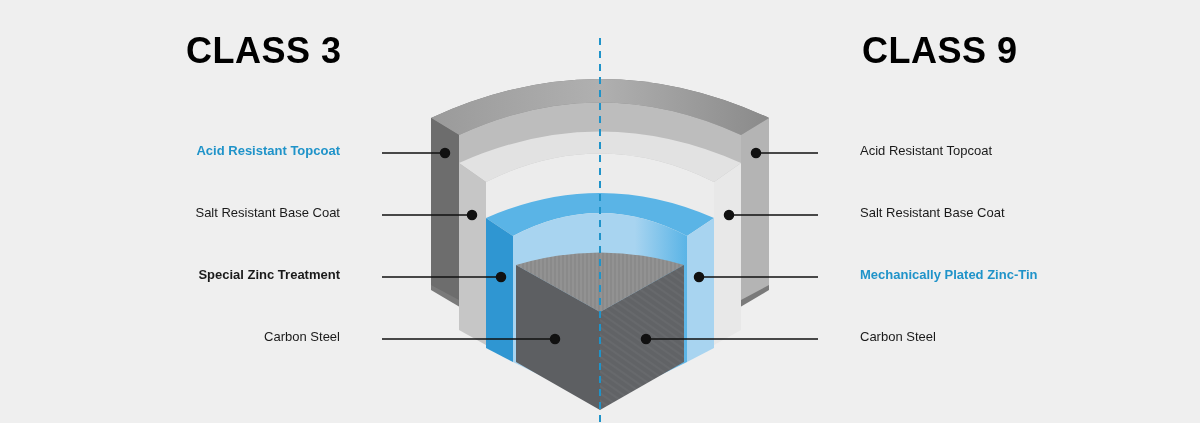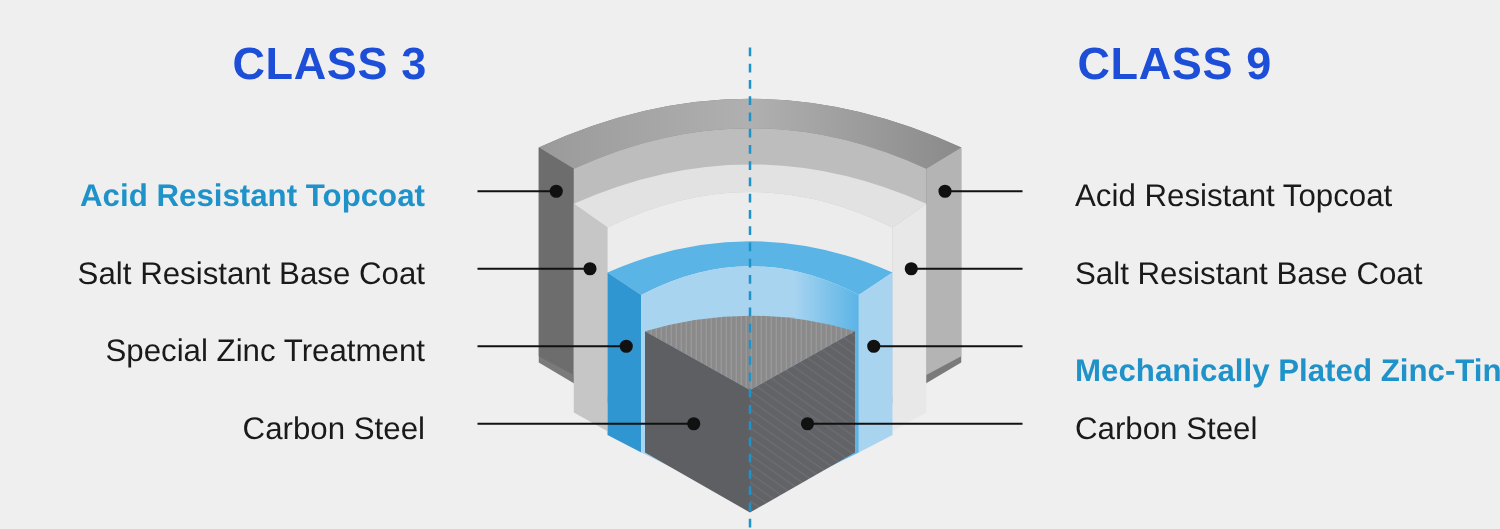--- a/index.html
+++ b/index.html
@@ -1,18 +1,18 @@
 <!DOCTYPE html>
 <html><head>
 <meta charset="utf-8">
 <style>
   html,body{margin:0;padding:0;}
   body{width:1200px;height:423px;background:#efefef;position:relative;overflow:hidden;font-family:"Liberation Sans",sans-serif;}
-  .title{position:absolute;top:30px;font-weight:bold;font-size:36px;color:#1d4ed8;letter-spacing:0.5px;}
-  .lbl{position:absolute;font-size:25px;color:#1a1a1a;white-space:nowrap;}
+  .title{position:absolute;top:30px;font-weight:bold;font-size:36px;color:#000000;letter-spacing:0.5px;}
+  .lbl{position:absolute;font-size:13px;color:#1a1a1a;white-space:nowrap;}
   .lbl.hl{color:#1f93c9;font-weight:bold;}
   .left{text-align:right;right:860px;}
   .right{left:860px;}
   svg{position:absolute;left:0;top:0;}
 </style>
 </head>
 <body>
 
 <div class="title" style="left:186px;">CLASS 3</div>
 <div class="title" style="left:862px;">CLASS 9</div>
@@ -87,19 +87,19 @@
       <circle cx="729" cy="215" r="4.5"></circle>
     <line x1="699" y1="277" x2="818" y2="277"></line>
       <circle cx="699" cy="277" r="4.5"></circle>
     <line x1="646" y1="339" x2="818" y2="339"></line>
       <circle cx="646" cy="339" r="4.5"></circle>
   </g>
 </svg>
 
 <div class="lbl left hl" style="top:143px;">Acid Resistant Topcoat</div>
 <div class="lbl left" style="top:205px;">Salt Resistant Base Coat</div>
-<div class="lbl left" style="top:267px;">Special Zinc Treatment</div>
+<div class="lbl left" style="top:267px;font-weight:bold;">Special Zinc Treatment</div>
 <div class="lbl left" style="top:329px;">Carbon Steel</div>
 
 <div class="lbl right" style="top:143px;">Acid Resistant Topcoat</div>
 <div class="lbl right" style="top:205px;">Salt Resistant Base Coat</div>
-<div class="lbl right hl" style="top:267px;margin-top:16px;">Mechanically Plated Zinc-Tin</div>
+<div class="lbl right hl" style="top:267px;">Mechanically Plated Zinc-Tin</div>
 <div class="lbl right" style="top:329px;">Carbon Steel</div>
 
 </body></html>

